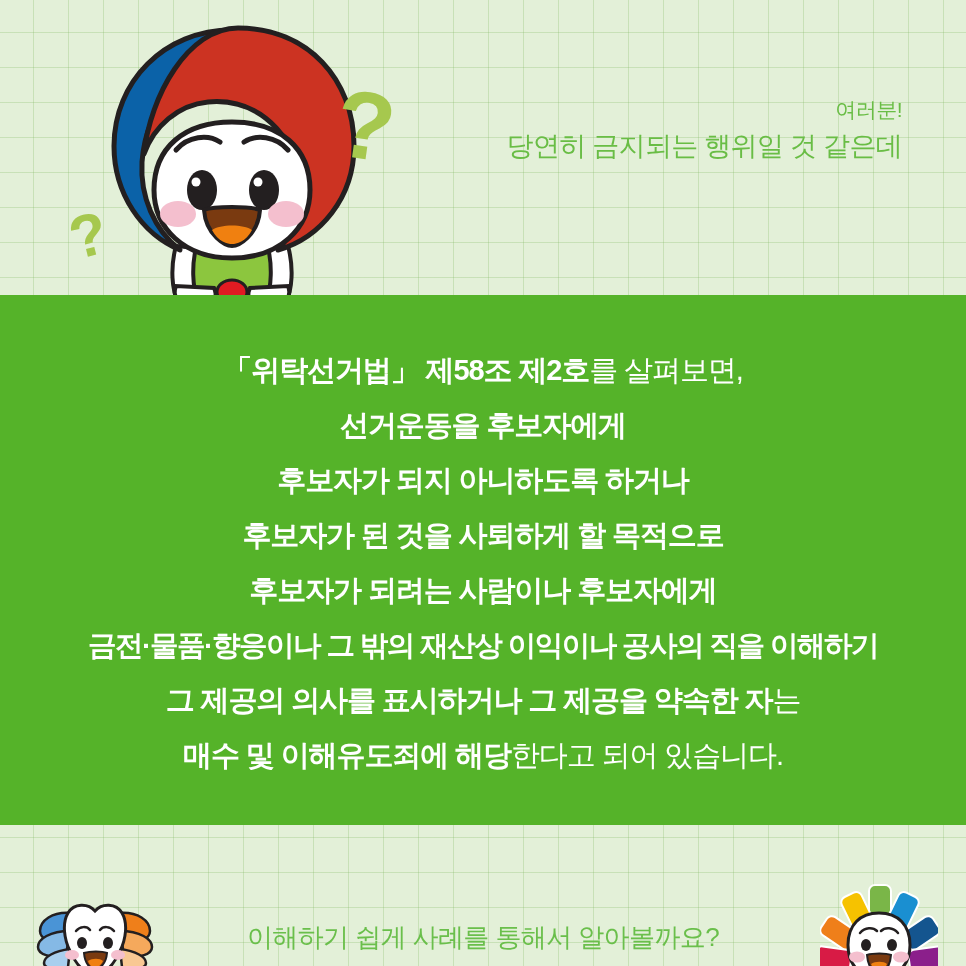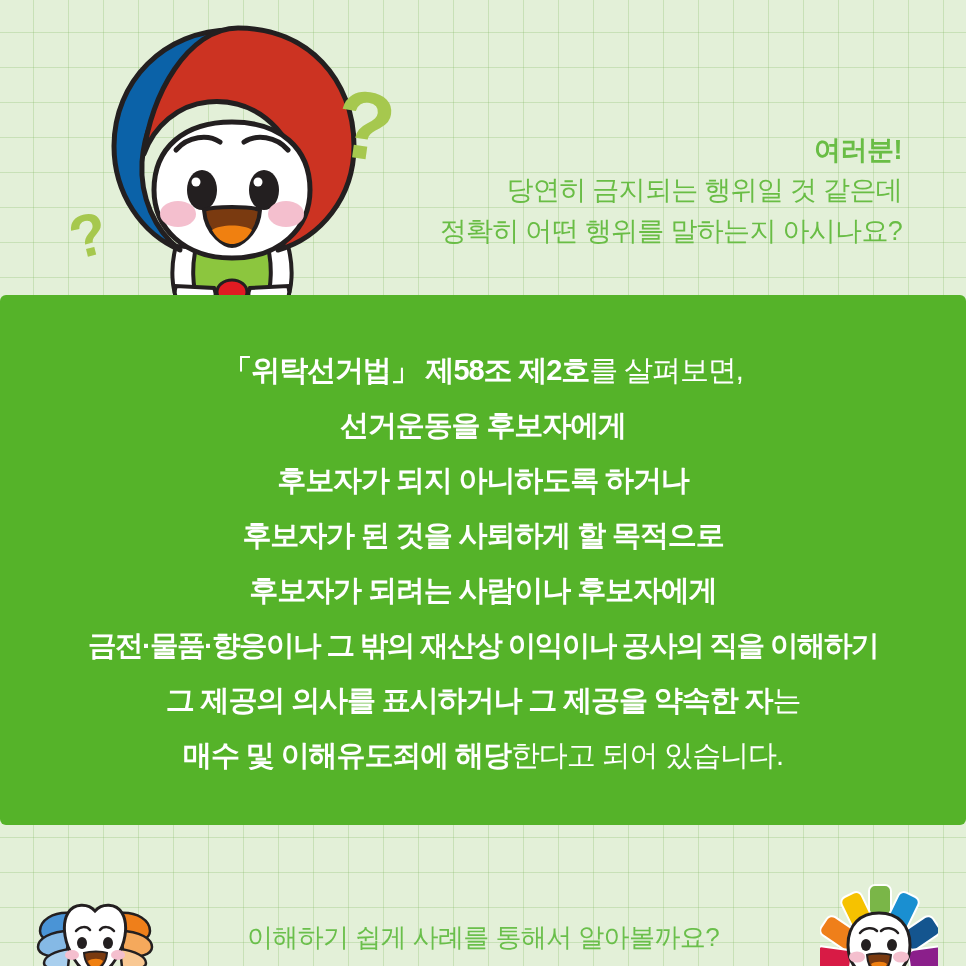--- a/index.html
+++ b/index.html
@@ -21,21 +21,21 @@
 
   
   .header{
     position:absolute;left:0;top:0;width:966px;height:295px;
   }
   .header-text{
     position:absolute;right:64px;top:96px;
     text-align:right;line-height:1.38;
   }
   .h-line1{
-    font-size:27px;color:#69bd45;font-weight:700;letter-spacing:-.5px;margin-top:36px;
+    font-size:21px;color:#69bd45;font-weight:400;letter-spacing:-.5px;
   }
   .h-line2{
     font-size:30px;color:#41a62a;font-weight:bold;letter-spacing:-1px;
     margin-top:2px;
   }
   .h-line3,.h-line4{
     font-size:27px;color:#69bd45;font-weight:400;letter-spacing:-.7px;
     margin-top:3px;
   }
 
@@ -44,21 +44,20 @@
 
   
   .qmark{position:absolute;color:#a6c84e;font-weight:bold;line-height:1;}
   .qmark-big{left:336px;top:78px;font-size:96px;transform:rotate(8deg);}
   .qmark-small{left:70px;top:206px;font-size:60px;transform:rotate(-14deg);}
 
   
   .band{
     position:absolute;left:0;top:295px;width:966px;height:530px;
     background:#55b329;
-    border-radius:6px;
   }
   .band-inner{
     position:absolute;left:0;top:0;width:966px;height:530px;
     display:flex;flex-direction:column;align-items:center;justify-content:center;
     padding-top:6px;box-sizing:border-box;
   }
   .b-line{
     color:#ffffff;text-align:center;white-space:nowrap;
     font-size:29px;letter-spacing:-1.1px;line-height:1;
     margin:0 0 26px 0;
@@ -122,21 +121,20 @@
         <path d="M120 216 C128 210 152 210 160 216 C154 228 144 230 140 230 C136 230 126 228 120 216 Z" fill="#f08010"></path>
       </svg>
     </div>
 
     <div class="qmark qmark-big">?</div>
     <div class="qmark qmark-small">?</div>
 
     <div class="header-text">
       <div class="h-line1">여러분!</div>
       <div class="h-line3">당연히 금지되는 행위일 것 같은데</div>
-      <div class="h-line4">정확히 어떤 행위를 말하는지 아시나요?</div>
     </div>
   </div>
 
   <div class="band">
     <div class="band-inner">
       <div class="b-line">
         <span class="bold">「위탁선거법」 제58조 제2호</span><span class="reg">를 살펴보면,</span>
       </div>
       <div class="b-line">
         <span class="bold">선거운동을 후보자에게</span><span class="reg"></span>

